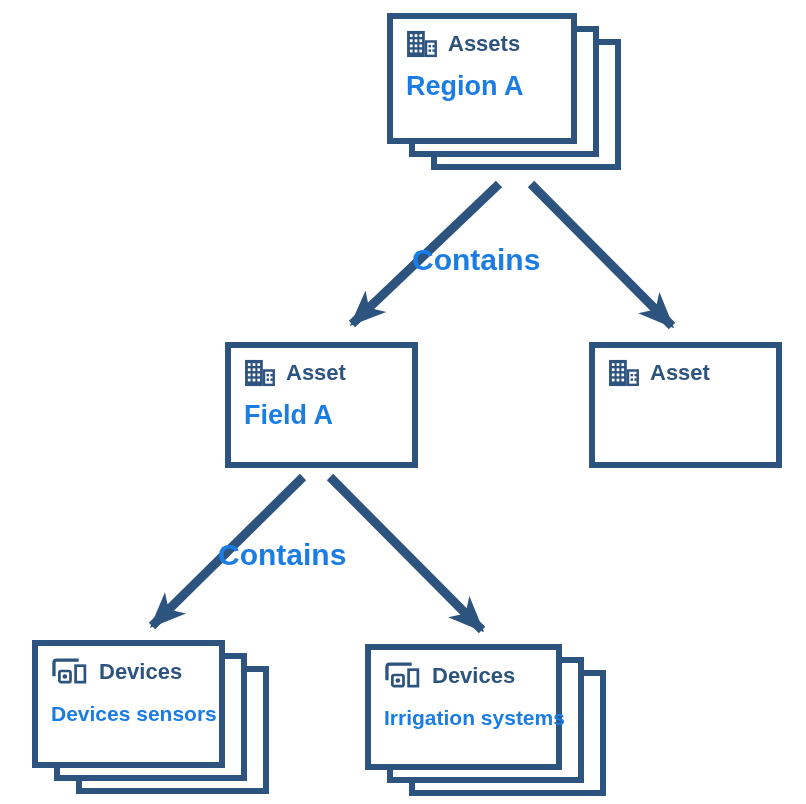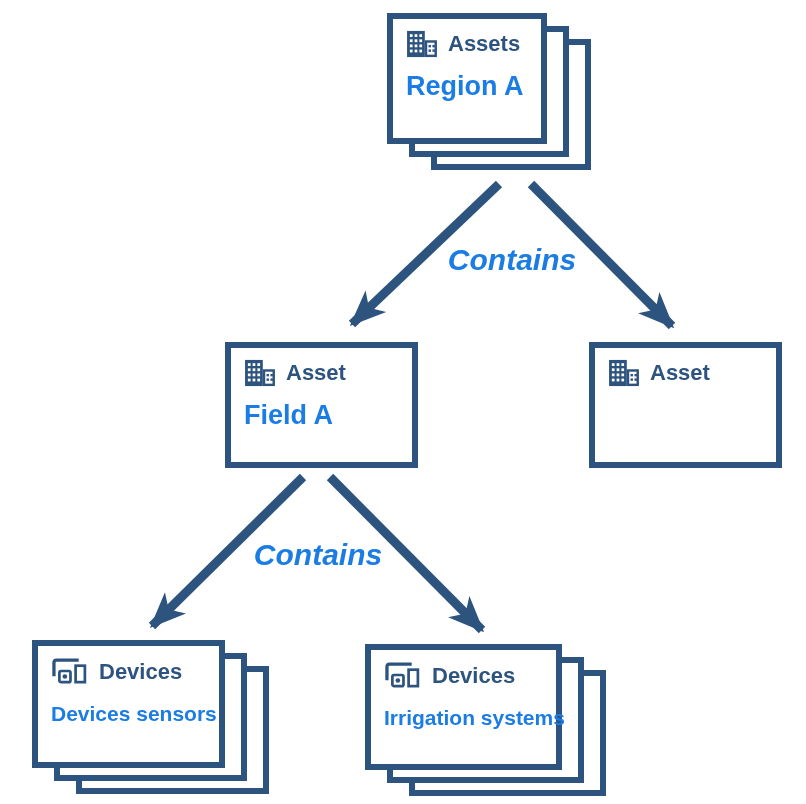--- a/index.html
+++ b/index.html
@@ -67,33 +67,31 @@
     color: var(--bright-blue);
     font-size: 27px;
     font-weight: 700;
     white-space: nowrap;
   }
   .card-name.small { font-size: 21px; margin-top: 16px; }
 
   .contains-label {
     position: absolute;
     width: 200px;
-    text-align: center;
     color: var(--bright-blue);
     font-size: 30px;
     font-weight: 700;
     z-index: 2;
     white-space: nowrap;
-    font-style: italic;
   }
   #contains-top    { left: 412px; top: 243px; }
   #contains-bottom { left: 218px; top: 538px; }
 
   
-  #node-region     { left: 387px; top: 13px;  width: 160px; height: 131px; border-radius: 26px; }
+  #node-region     { left: 387px; top: 13px;  width: 190px; height: 131px; border-radius: 26px; }
   #node-field-a    { left: 225px; top: 342px; width: 193px; height: 126px; }
   #node-field-b    { left: 589px; top: 342px; width: 193px; height: 126px; }
   #node-moisture   { left: 32px;  top: 640px; width: 193px; height: 128px; }
   #node-irrigation { left: 365px; top: 644px; width: 197px; height: 126px; }
 
   .stack-layer.off1 { left: 22px; top: 13px; width: 100%; height: 100%; }
   .stack-layer.off2 { left: 44px; top: 26px; width: 100%; height: 100%; }
 </style>
 </head>
 <body>

